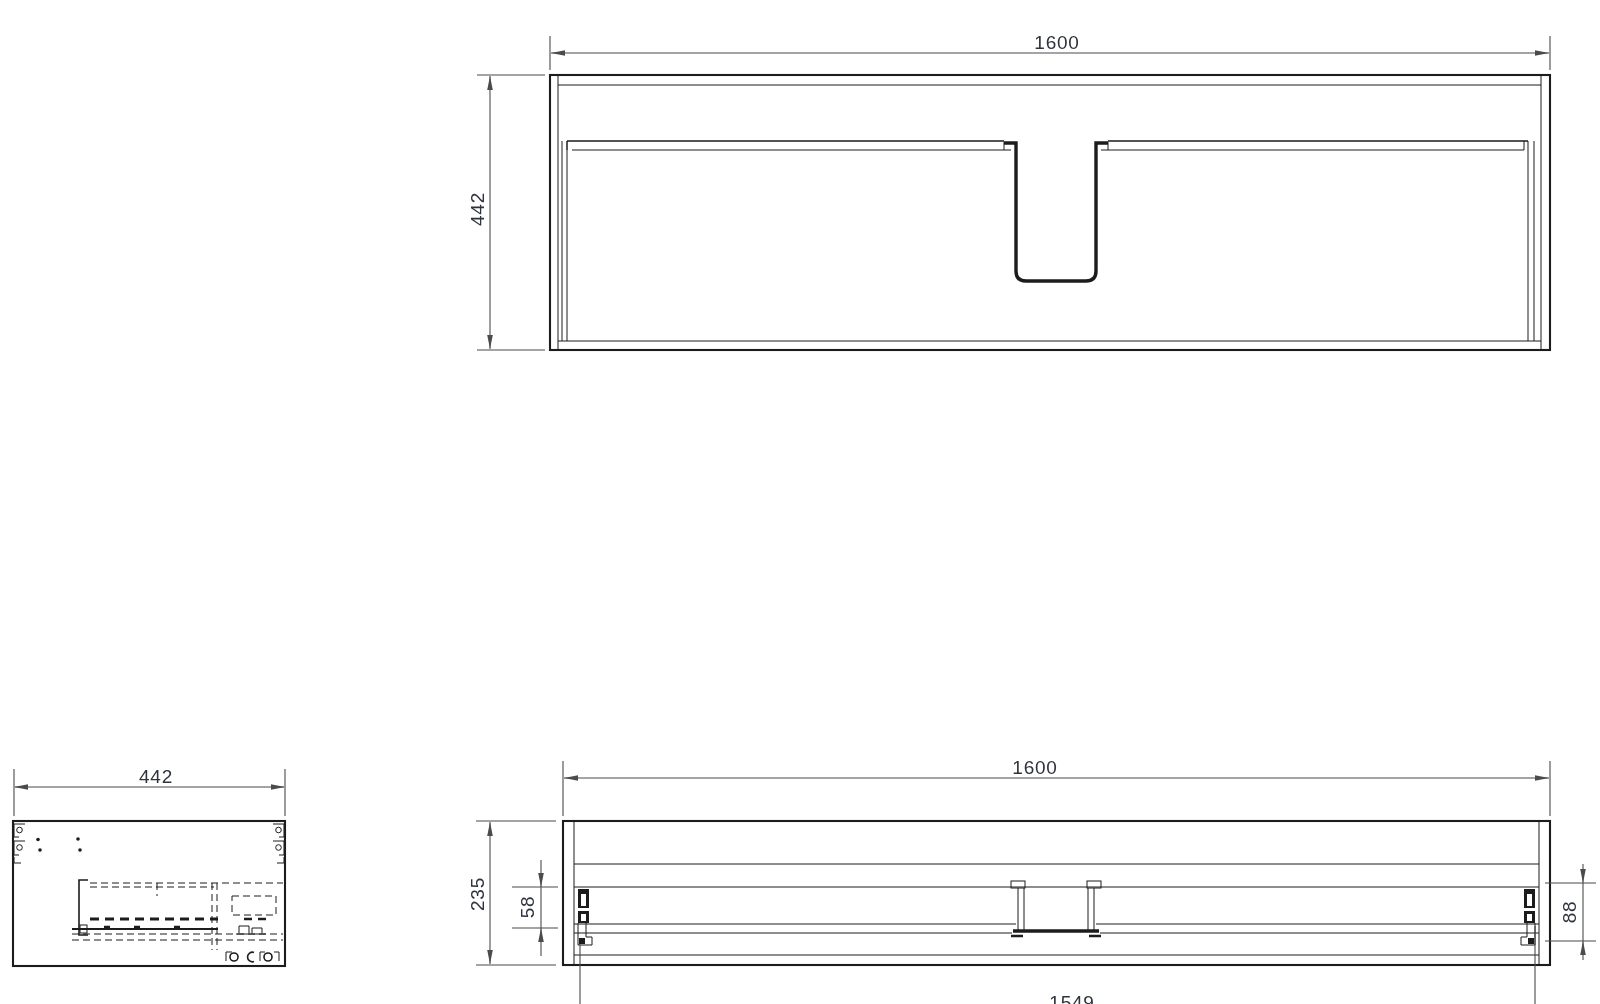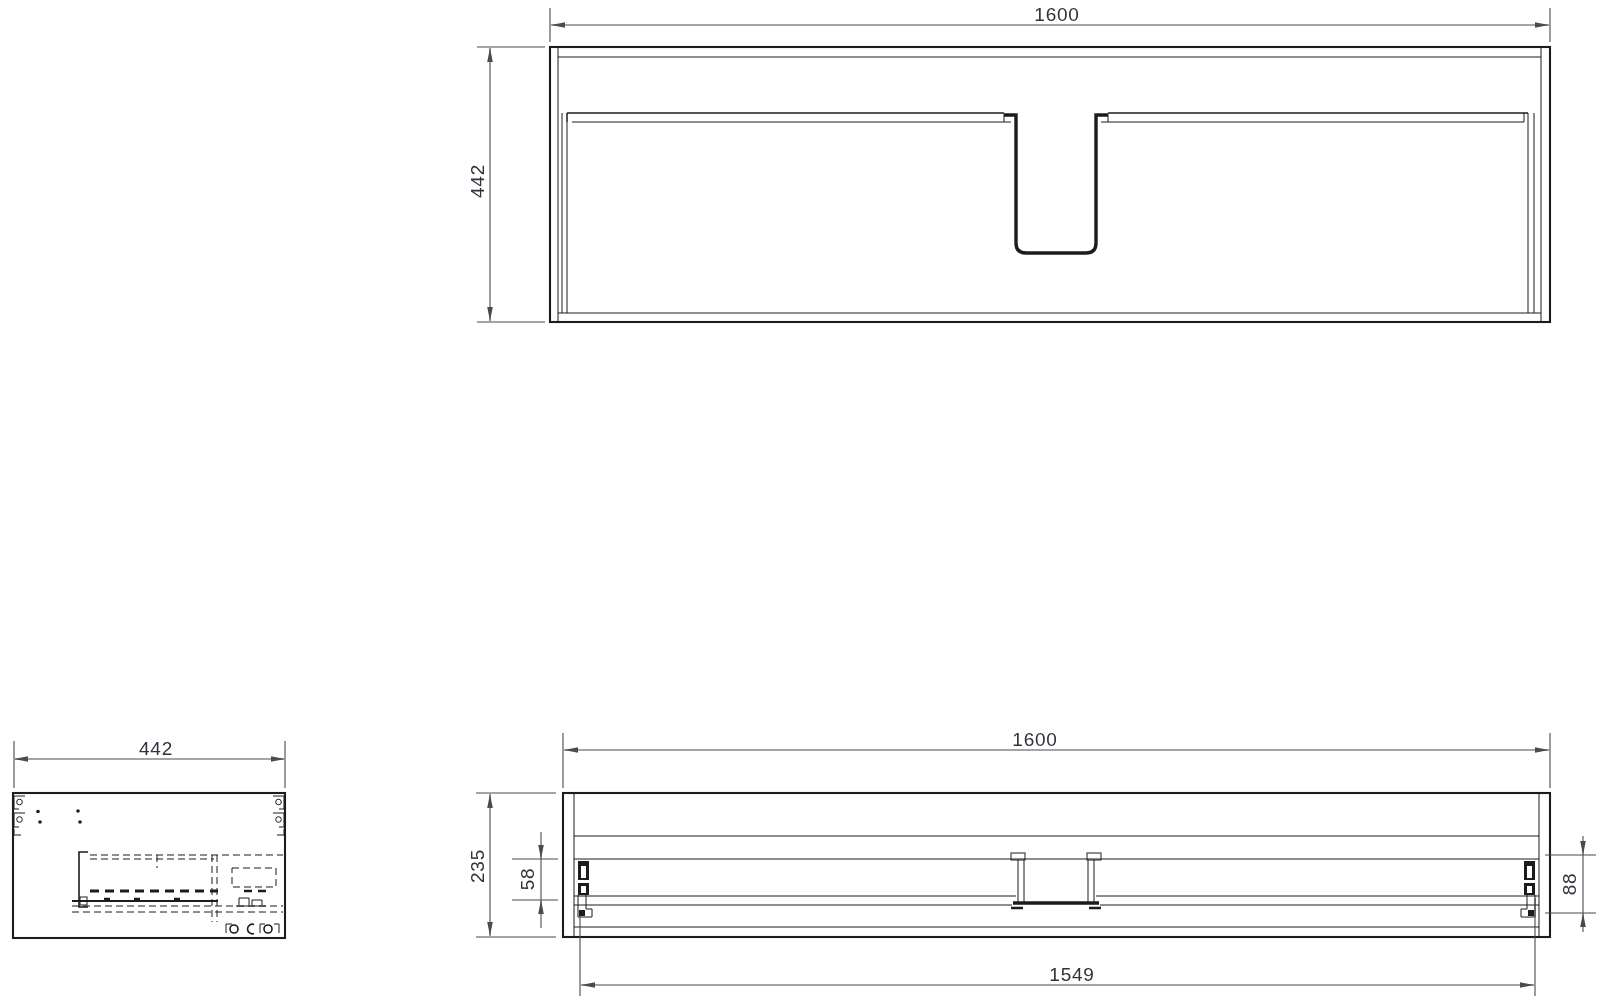--- a/index.html
+++ b/index.html
@@ -1,17 +1,17 @@
 <!DOCTYPE html>
 <html style="--c-line: #1c1c1c; --c-dim: #4b4b4b; --c-text: #2f333c;"><head>
 <meta charset="utf-8">
 <style>
   html,body{margin:0;padding:0;}
   body{width:1600px;height:1004px;background:#fff;overflow:hidden;}
-  .canvas{position:relative;width:1600px;height:786px;background:#fff;}
+  .canvas{position:relative;width:1600px;height:786px;background:#fff;margin-top:28px;}
   svg{display:block;}
   
   .ln{stroke:var(--c-line,#1c1c1c);fill:none;stroke-width:1.6;}
   .ln2{stroke:var(--c-line,#1c1c1c);fill:none;stroke-width:2.1;}
   .thin{stroke:var(--c-line,#1c1c1c);fill:none;stroke-width:1;}
   .thick{stroke:var(--c-line,#1c1c1c);fill:none;stroke-width:3.4;}
   .fillb{fill:var(--c-line,#1c1c1c);stroke:none;}
   .fillw{fill:#ffffff;stroke:none;}
   .dash{stroke:var(--c-line,#1c1c1c);fill:none;stroke-width:1;stroke-dasharray:7 4;}
   .dashh{stroke:var(--c-line,#1c1c1c);fill:none;stroke-width:3;stroke-dasharray:9 6;}

